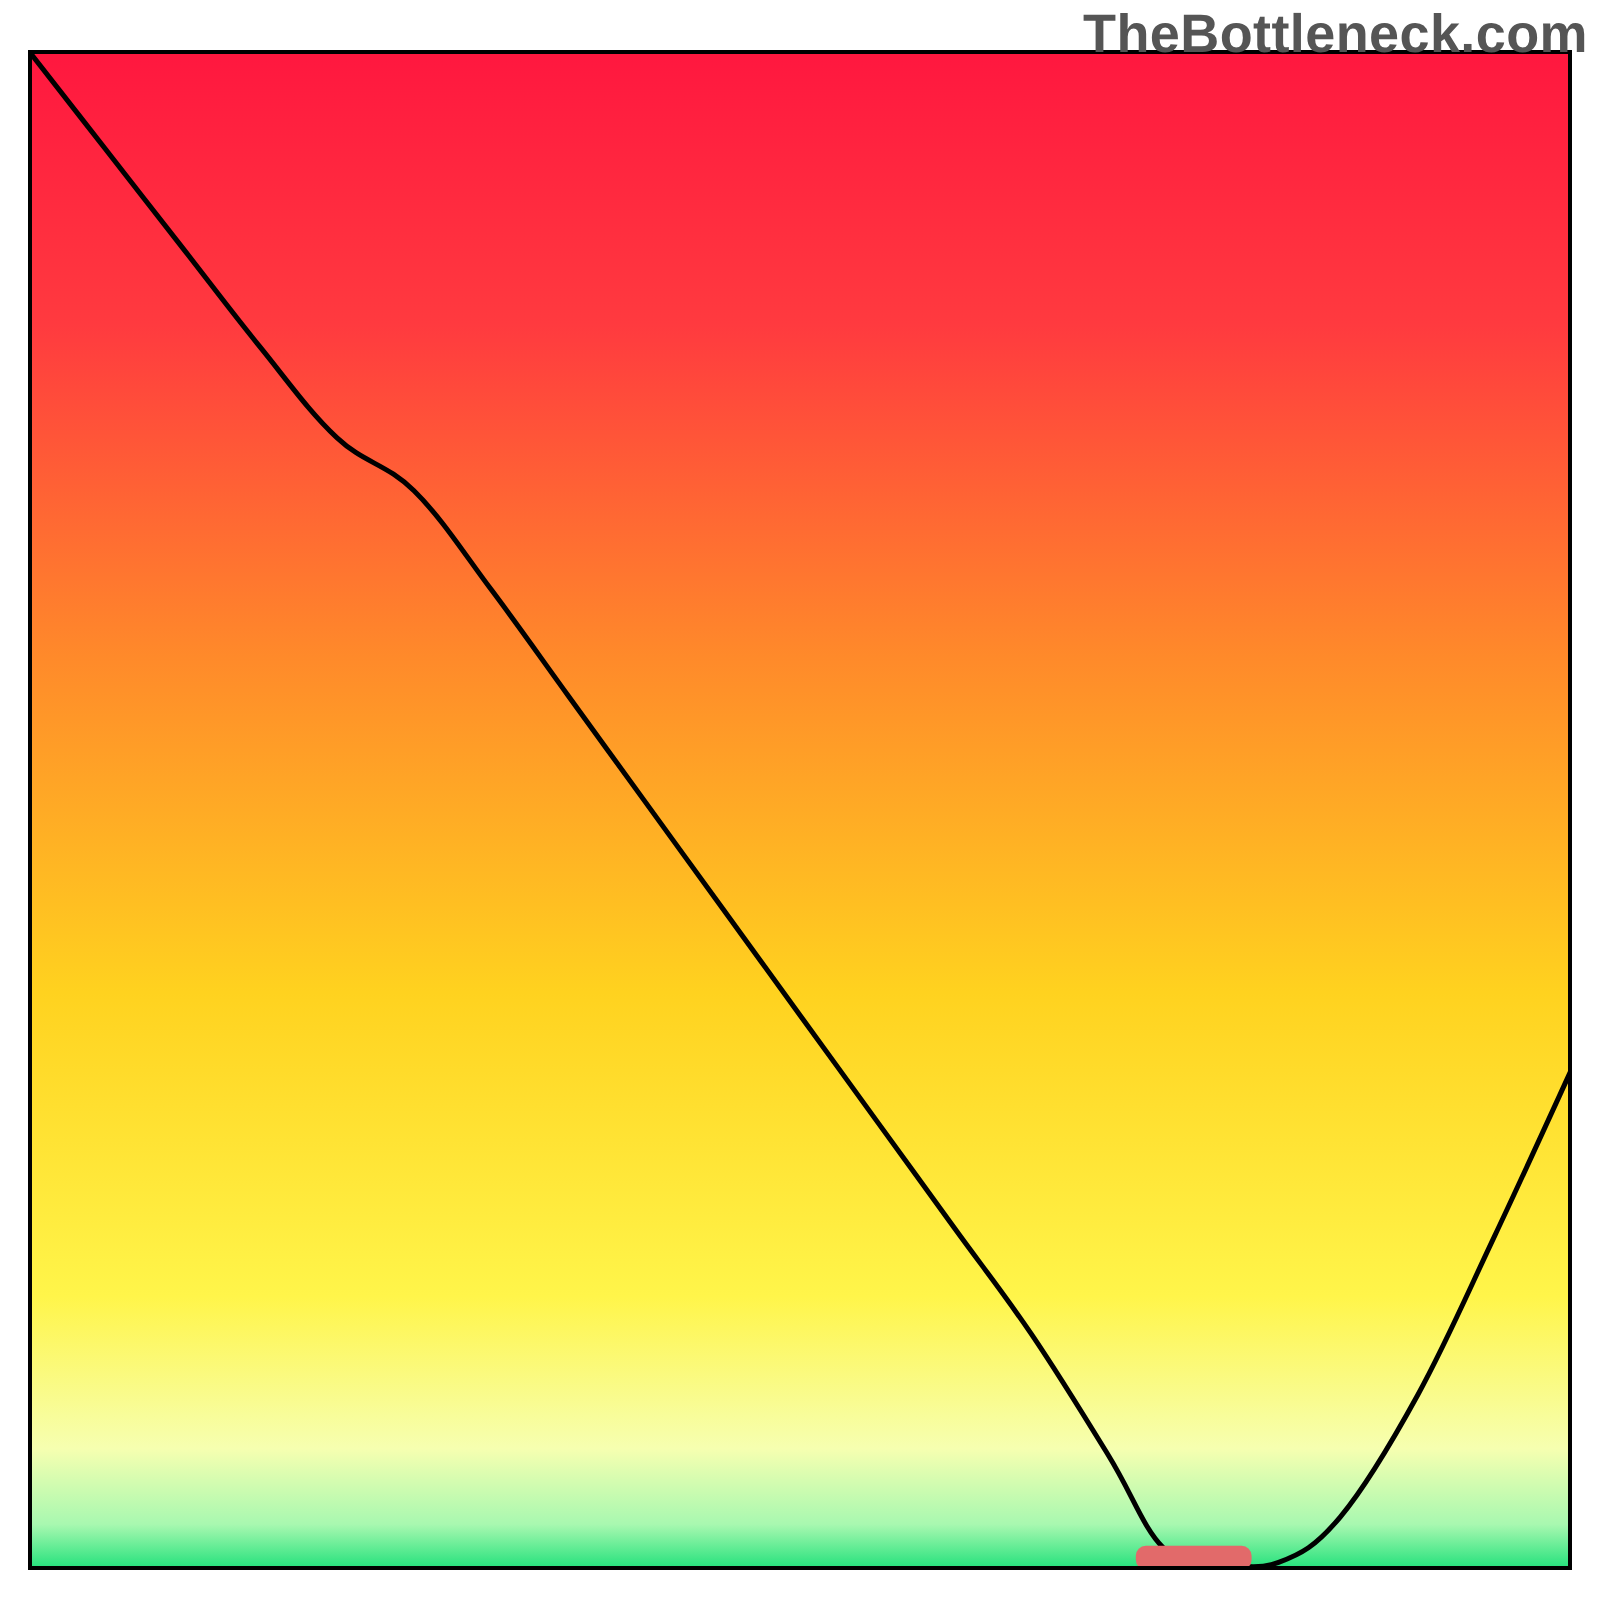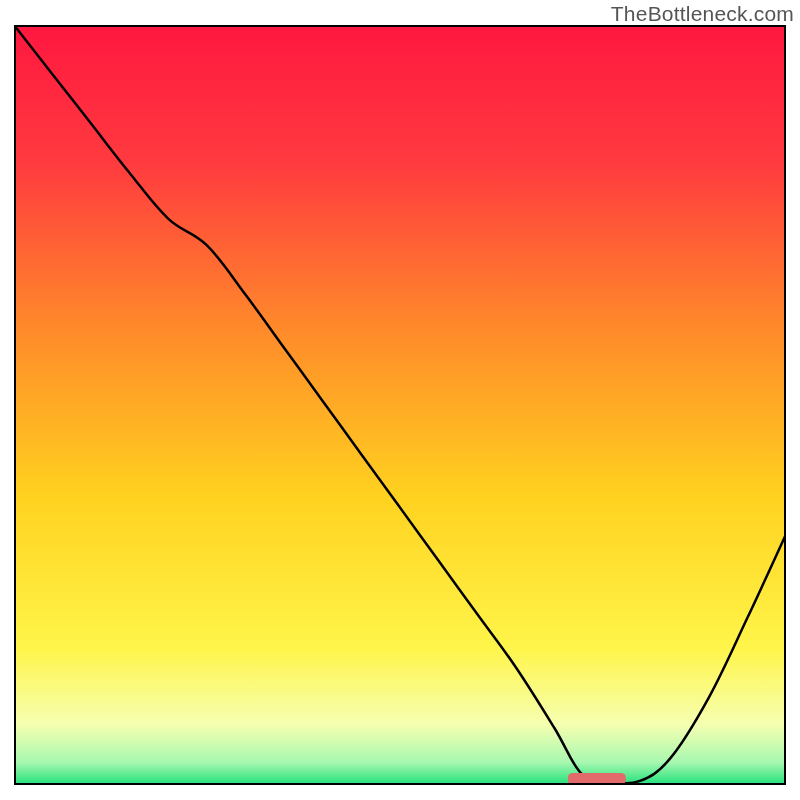--- a/index.html
+++ b/index.html
@@ -13,22 +13,22 @@
   }
   .canvas {
     position: relative;
     width: 800px;
     height: 800px;
   }
   .watermark {
     position: absolute;
     top: 2px;
     right: 6px;
-    font-size: 21px;
-    font-weight: 400;
+    font-size: 27px;
+    font-weight: 700;
     color: #555;
     letter-spacing: 0.2px;
     z-index: 4;
   }
   svg.plot {
     position: absolute;
     left: 0;
     top: 0;
     width: 800px;
     height: 800px;

